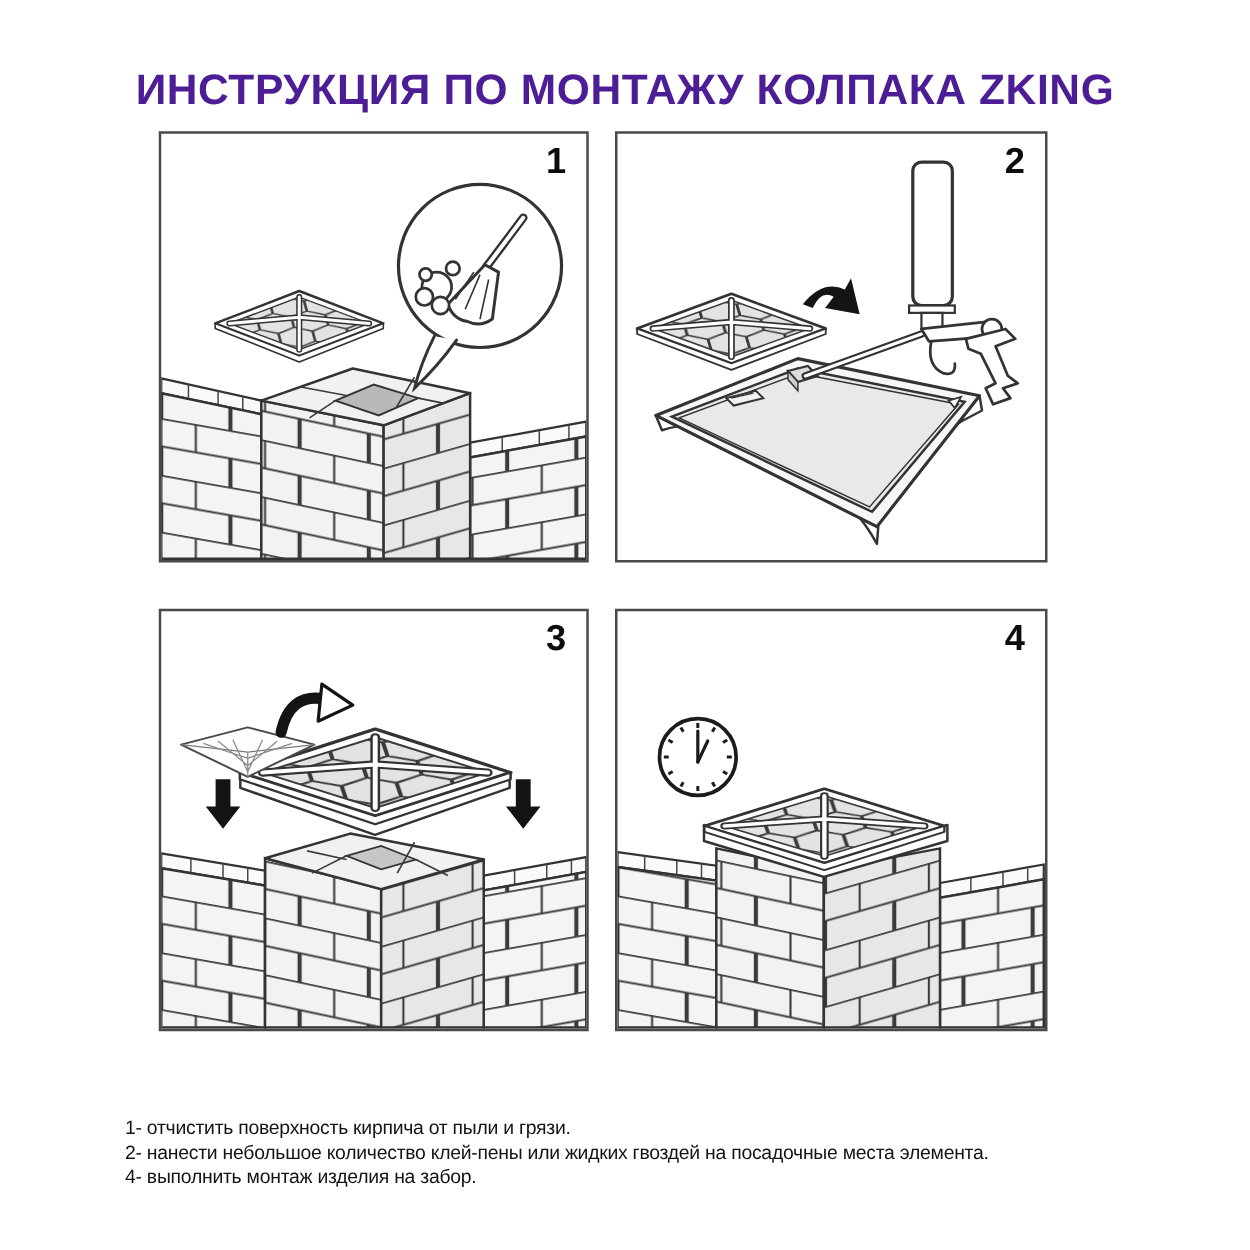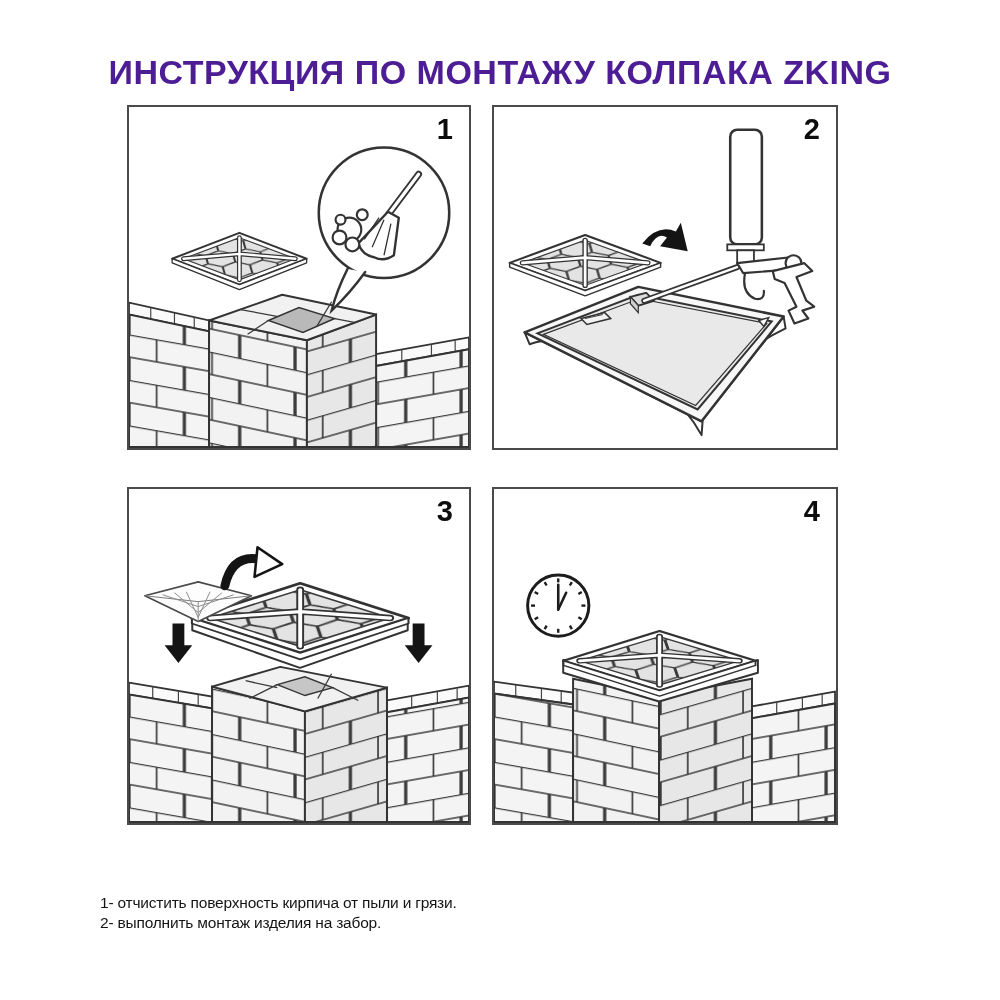--- a/index.html
+++ b/index.html
@@ -236,14 +236,15 @@
     </g>
     <g>
       <use href="#clockIcon" transform="translate(65,118)"></use>
     </g>
   </svg>
   <div class="num">4</div>
 </div>
 
 <div class="instructions">
   <div>1- отчистить поверхность кирпича от пыли и грязи.</div>
-  <div>2- выполнить монтаж изделия на забор.</div>
+  <div>2- нанести небольшое количество клей-пены или жидких гвоздей на посадочные места элемента.</div>
+  <div>4- выполнить монтаж изделия на забор.</div>
 </div>
 
 </body></html>

